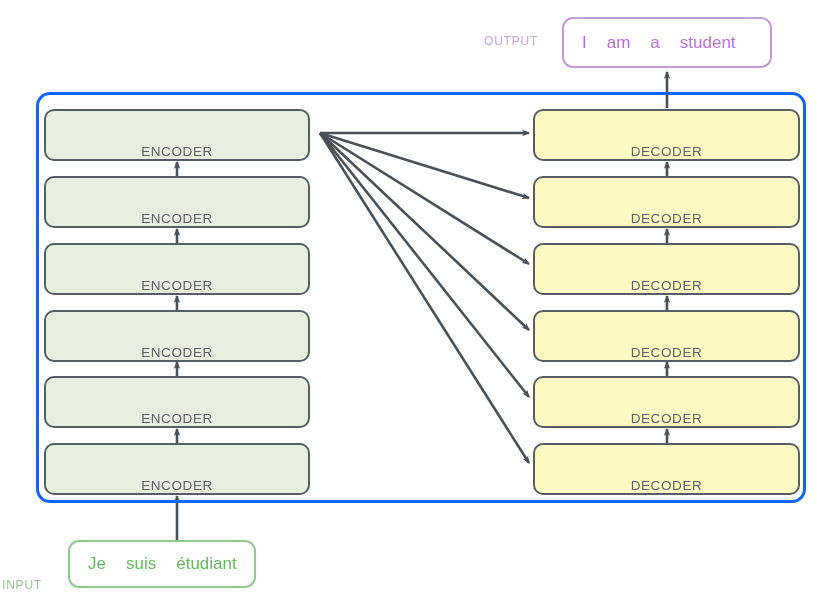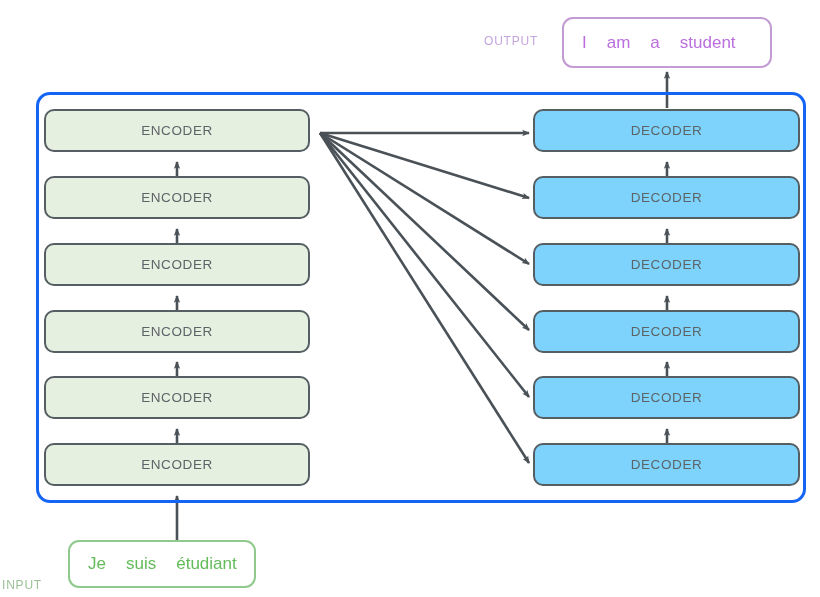--- a/index.html
+++ b/index.html
@@ -37,40 +37,40 @@
     height: 411px;
     border: 3px solid #1565f5;
     border-radius: 14px;
     box-sizing: border-box;
     background: transparent;
   }
 
   
   .block {
     position: absolute;
-    height: 43px;
+    height: 52px;
     border-radius: 10px;
     box-sizing: border-box;
     display: flex;
-    align-items: center;
+    align-items: flex-end;
     justify-content: center;
     font-size: 13.5px;
     letter-spacing: 0.6px;
     color: #5c6468;
     border: 2.5px solid #555e63;
   }
   .block.encoder {
     left: 44px;
     width: 266px;
     background: #e6f0e0;
   }
   .block.decoder {
     left: 533px;
     width: 267px;
-    background: #7dd3fc;
+    background: #fef9c3;
   }
 
   
   .io-box {
     position: absolute;
     box-sizing: border-box;
     border-radius: 11px;
     background: #ffffff;
     display: flex;
     align-items: center;

